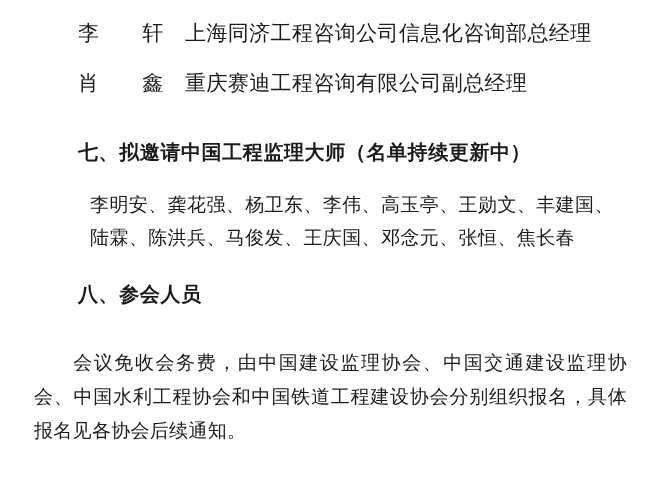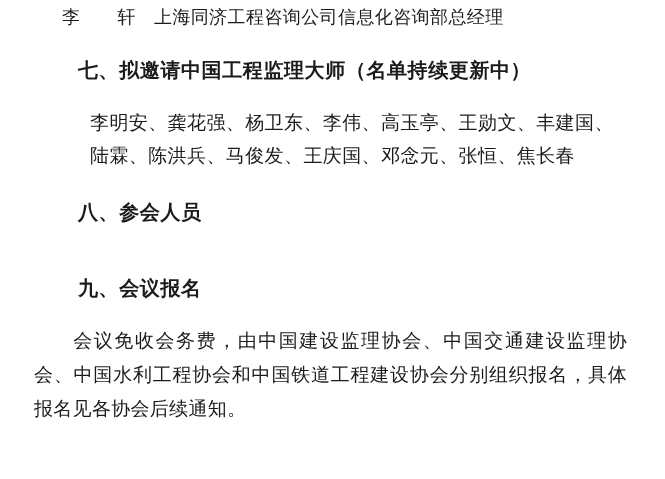--- a/index.html
+++ b/index.html
@@ -15,24 +15,24 @@
     overflow: hidden;
   }
   .page {
     position: relative;
     width: 665px;
     height: 479px;
     padding: 0;
     box-sizing: border-box;
   }
   .body-line {
-    font-size: 18px;
+    font-size: 21px;
     line-height: 34px;
     letter-spacing: 0.4px;
-    margin: 0;
+    margin: 16px;
     padding: 0 34px 0 62px;
     white-space: pre;
   }
   .name-line {
     font-size: 19px;
     line-height: 33px;
     letter-spacing: 0.4px;
     margin: 0;
     padding: 0 52px 0 90px;
     white-space: pre;
@@ -61,38 +61,38 @@
   }
   .gap-sm { height: 6px; }
   .gap-md { height: 10px; }
 </style>
 </head>
 <body>
 
 <div class="page">
 
   <div class="body-line">李　　轩　上海同济工程咨询公司信息化咨询部总经理</div>
+  <div class="body-line">肖　　鑫　重庆赛迪工程咨询有限公司副总经理</div>
 
   <div class="gap-sm"></div>
 
   <div class="heading"><span>七、</span><span>拟邀请中国工程监理大师（名单持续更新中）</span></div>
 
   <div class="gap-sm"></div>
 
   <div class="name-line">李明安、龚花强、杨卫东、李伟、高玉亭、王勋文、丰建国、</div>
   <div class="name-line">陆霖、陈洪兵、马俊发、王庆国、邓念元、张恒、焦长春</div>
 
   <div class="gap-md"></div>
 
   <div class="heading"><span>八、</span><span>参会人员</span></div>
 
   <div class="gap-sm"></div>
 
 
   <div class="gap-md"></div>
 
-  <div class="heading"><span>九、</span><span>会议报名</span></div>
 
   <div class="gap-sm"></div>
 
   <div class="para"><span class="indent"></span><span>会议免收会务费，由中国建设监理协会、中国交通建设监理协会、中国水利工程协会和中国铁道工程建设协会分别组织报名，具体报名见各协会后续通知。</span></div>
 
 </div>
 
 </body></html>

